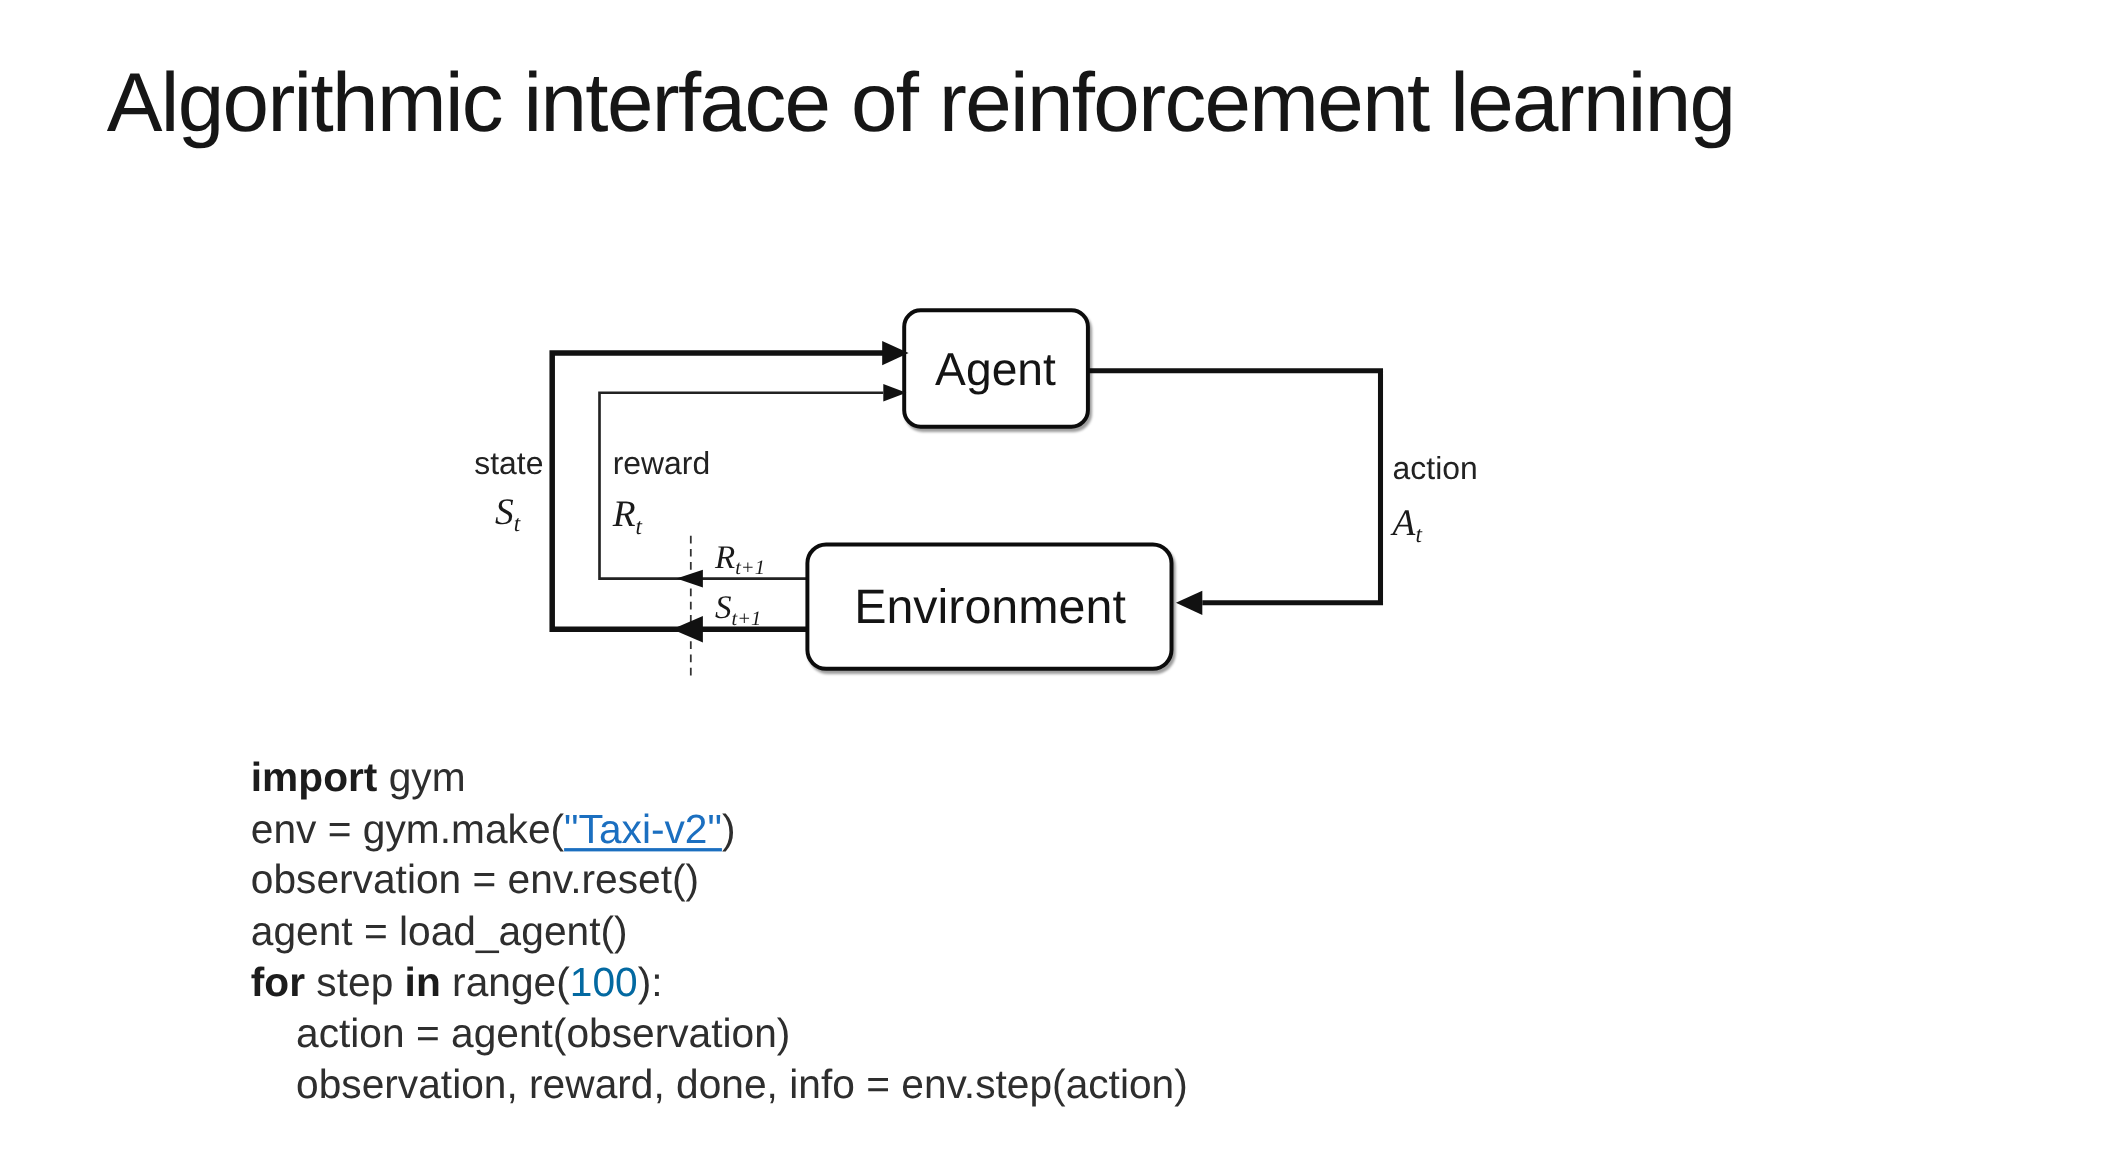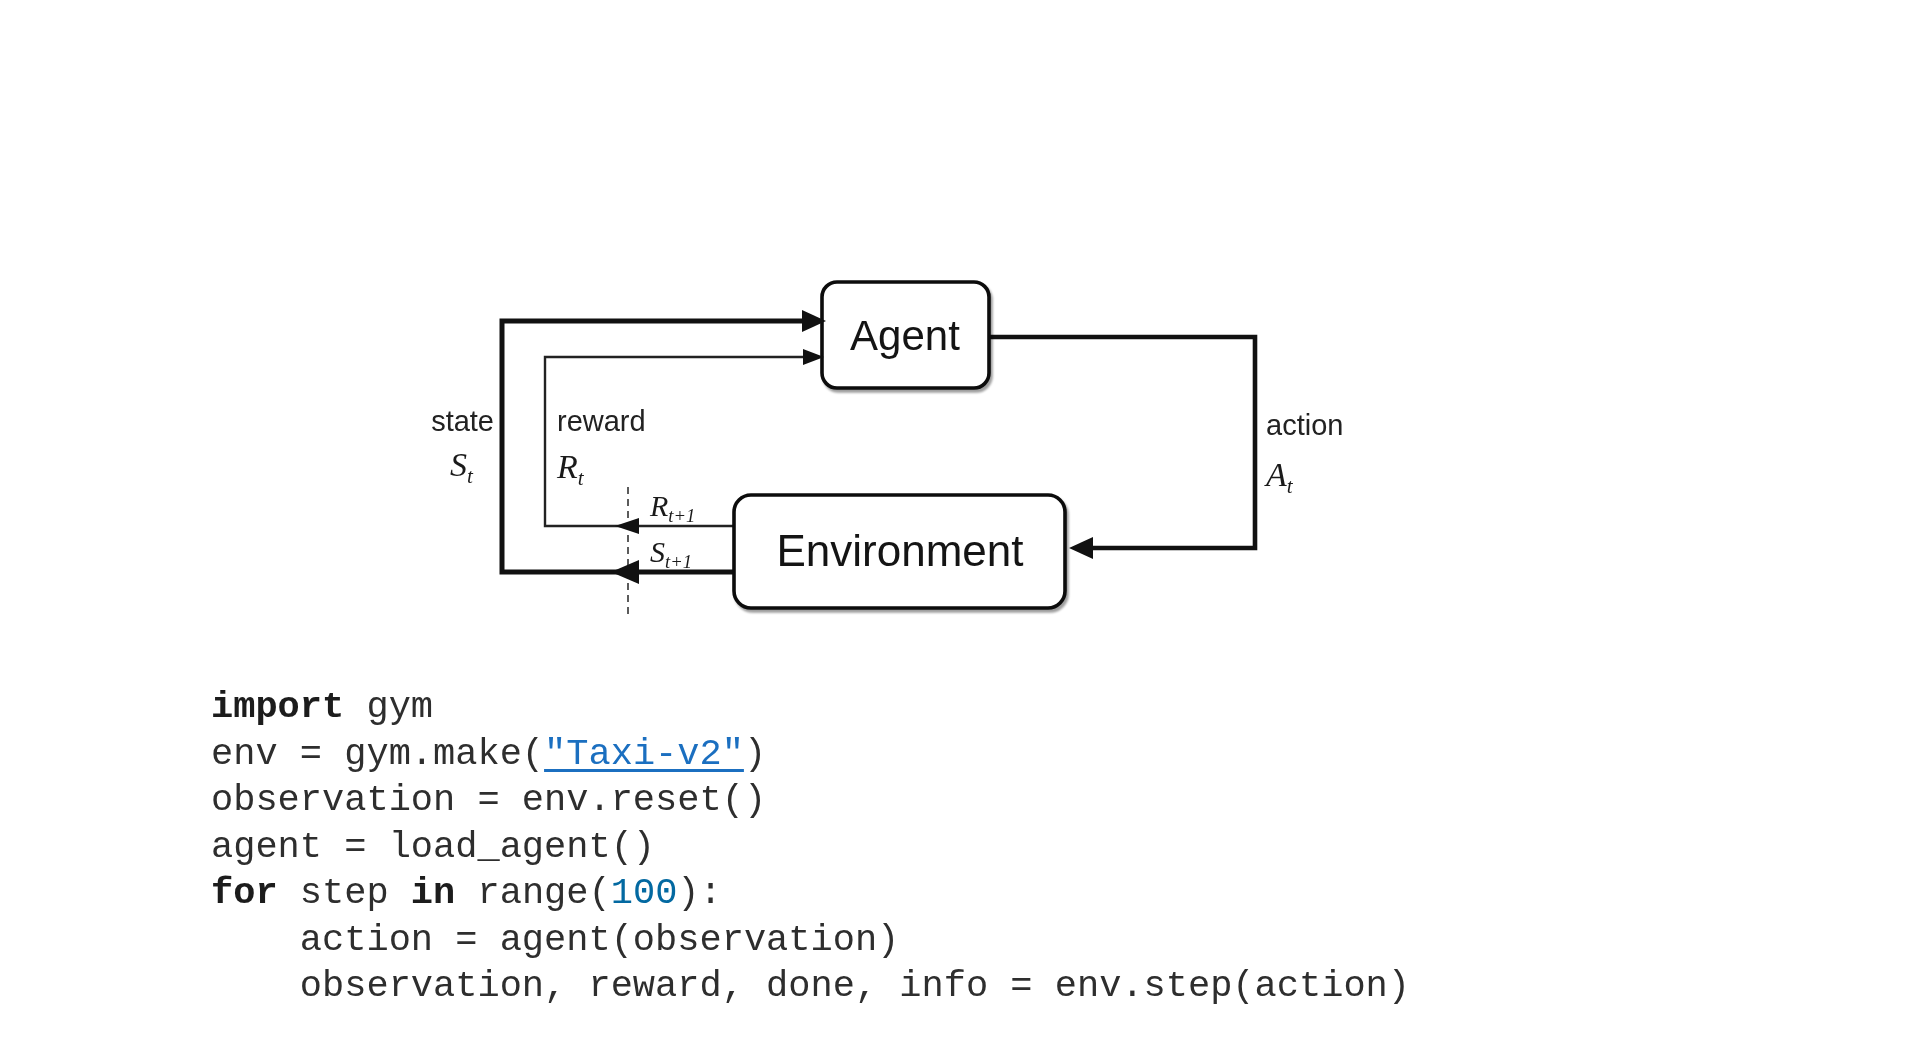--- a/index.html
+++ b/index.html
@@ -18,35 +18,36 @@
   .thin  { fill:none; stroke:#222222; stroke-width:2.4; }
   .mid   { fill:none; stroke:#111111; stroke-width:4.6; }
   .dash  { stroke:#333333; stroke-width:1.6; stroke-dasharray:7 5; fill:none; }
   .ah    { fill:#111111; stroke:none; }
 
   .dlabel   { font-family:"Liberation Sans", sans-serif; fill:#222222; font-size:29px; }
   .boxlabel { font-family:"Liberation Sans", sans-serif; fill:#141414; }
   .math  { font-family:"Liberation Serif", serif; font-style:italic; fill:#1a1a1a; }
   .sub   { font-size:0.62em; }
 
-  .code { position:absolute; left:211px; top:684px;
-          font-family:Liberation Mono, monospace; font-size:37px;
+  .code { position:absolute; left:228px; top:684px;
+          font-family:Liberation Sans, sans-serif; font-size:37px;
           line-height:46.5px; color:#2e2e2e; white-space:pre; }
   .code-line { height:46.5px; }
   .tok-pl  { color:#2e2e2e; }
   .tok-kw  { font-weight:700; color:#1c1c1c; }
   .tok-link{ color:#1b6fc0; text-decoration:underline; text-decoration-thickness:2.5px;
              text-underline-offset:5px; }
   .tok-num { color:#0369a1; }
 </style>
 </head>
 <body>
 
 <div class="slide">
 
+  <div class="title">Algorithmic interface of reinforcement learning</div>
 
   <svg class="diagram" width="1920" height="1048" viewBox="0 0 1920 1048">
 
     <line class="dash" x1="628" y1="487" x2="628" y2="618"></line>
 
     <path class="thick" d="M734,572 H502 V321 H804"></path>
 
     <path class="thin" d="M734,526 H545 V357 H803"></path>
 
     <path class="mid" d="M989,337 H1255 V548 H1093"></path>

